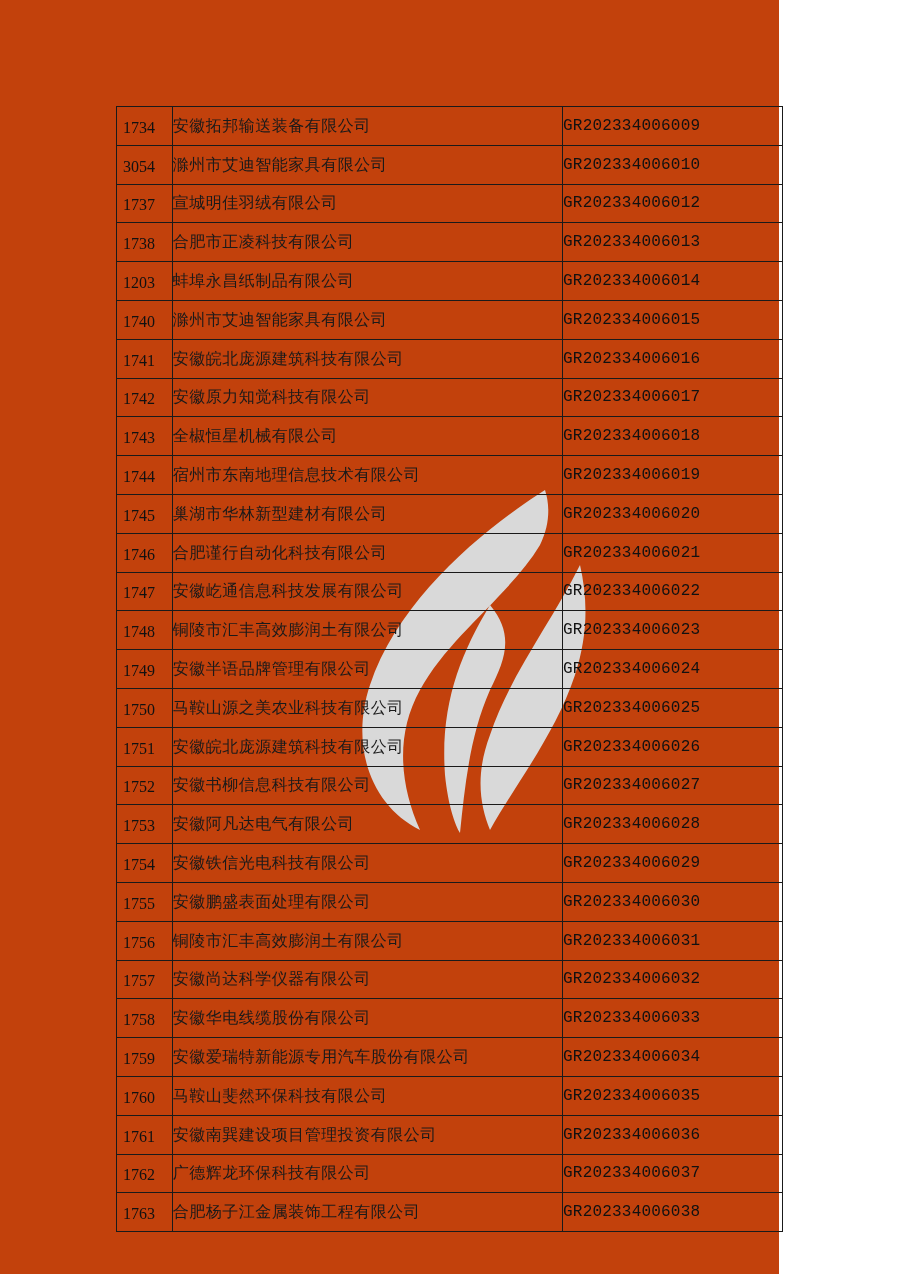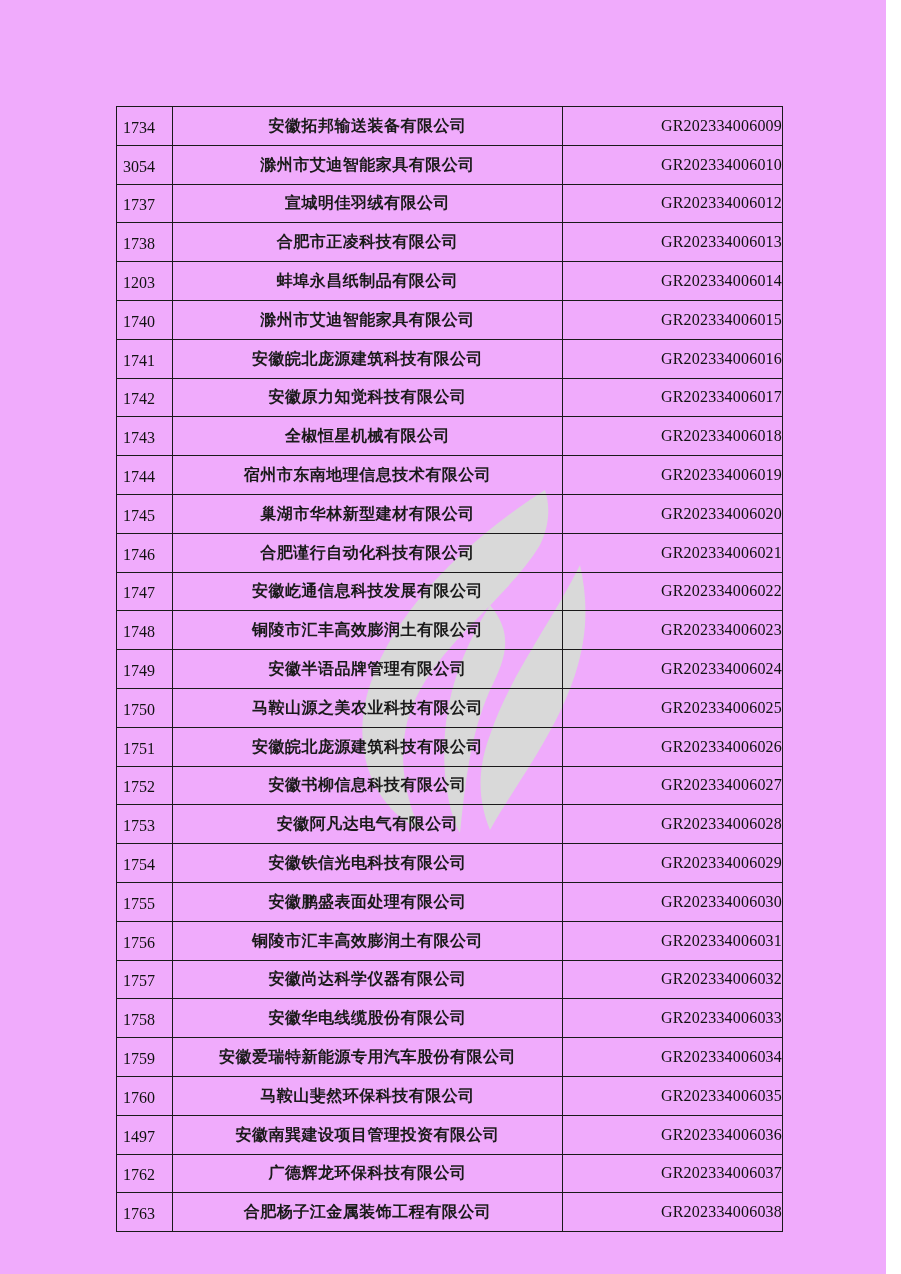--- a/index.html
+++ b/index.html
@@ -11,22 +11,22 @@
       width: 901px;
       height: 1274px;
       position: relative;
       overflow: hidden;
       font-family: "DejaVu Serif", "Liberation Serif", serif;
       color: #111111;
     }
     .page {
       position: absolute;
       left: 0; top: 0;
-      width: 886px; height: 1274px;
-      background: #f0abfc;
+      width: 779px; height: 1274px;
+      background: #c2410c;
     }
     .watermark {
       position: absolute;
       left: 340px;
       top: 485px;
       width: 250px;
       height: 350px;
       z-index: 0;
       pointer-events: none;
     }
@@ -50,31 +50,30 @@
     td.col-no {
       width: 49px;
       text-align: left;
       padding-left: 6px !important;
       font-family: "Liberation Serif", "DejaVu Serif", serif;
       font-size: 17px;
       padding-top: 4px !important;
     }
     td.col-name {
       width: 394px;
-      text-align: center;
+      text-align: left;
       font-family: "DejaVu Sans", "Liberation Sans", sans-serif;
       font-size: 16.5px;
       letter-spacing: 0.5px;
       color: #1a1a1a;
-      font-weight: bold;
     }
     td.col-code {
       width: 220px;
-      text-align: right;
-      font-family: Liberation Serif, serif;
+      text-align: left;
+      font-family: Liberation Mono, monospace;
       font-size: 16.5px;
       letter-spacing: 0.2px;
     }
   </style>
 </head>
 <body>
 
 <div class="page">
 
   <svg class="watermark" viewBox="0 0 250 350" xmlns="http://www.w3.org/2000/svg">
@@ -214,21 +213,21 @@
         <td class="col-no">1759</td>
         <td class="col-name">安徽爱瑞特新能源专用汽车股份有限公司</td>
         <td class="col-code">GR202334006034</td>
       </tr>
       <tr>
         <td class="col-no">1760</td>
         <td class="col-name">马鞍山斐然环保科技有限公司</td>
         <td class="col-code">GR202334006035</td>
       </tr>
       <tr>
-        <td class="col-no">1497</td>
+        <td class="col-no">1761</td>
         <td class="col-name">安徽南巽建设项目管理投资有限公司</td>
         <td class="col-code">GR202334006036</td>
       </tr>
       <tr>
         <td class="col-no">1762</td>
         <td class="col-name">广德辉龙环保科技有限公司</td>
         <td class="col-code">GR202334006037</td>
       </tr>
       <tr>
         <td class="col-no">1763</td>

